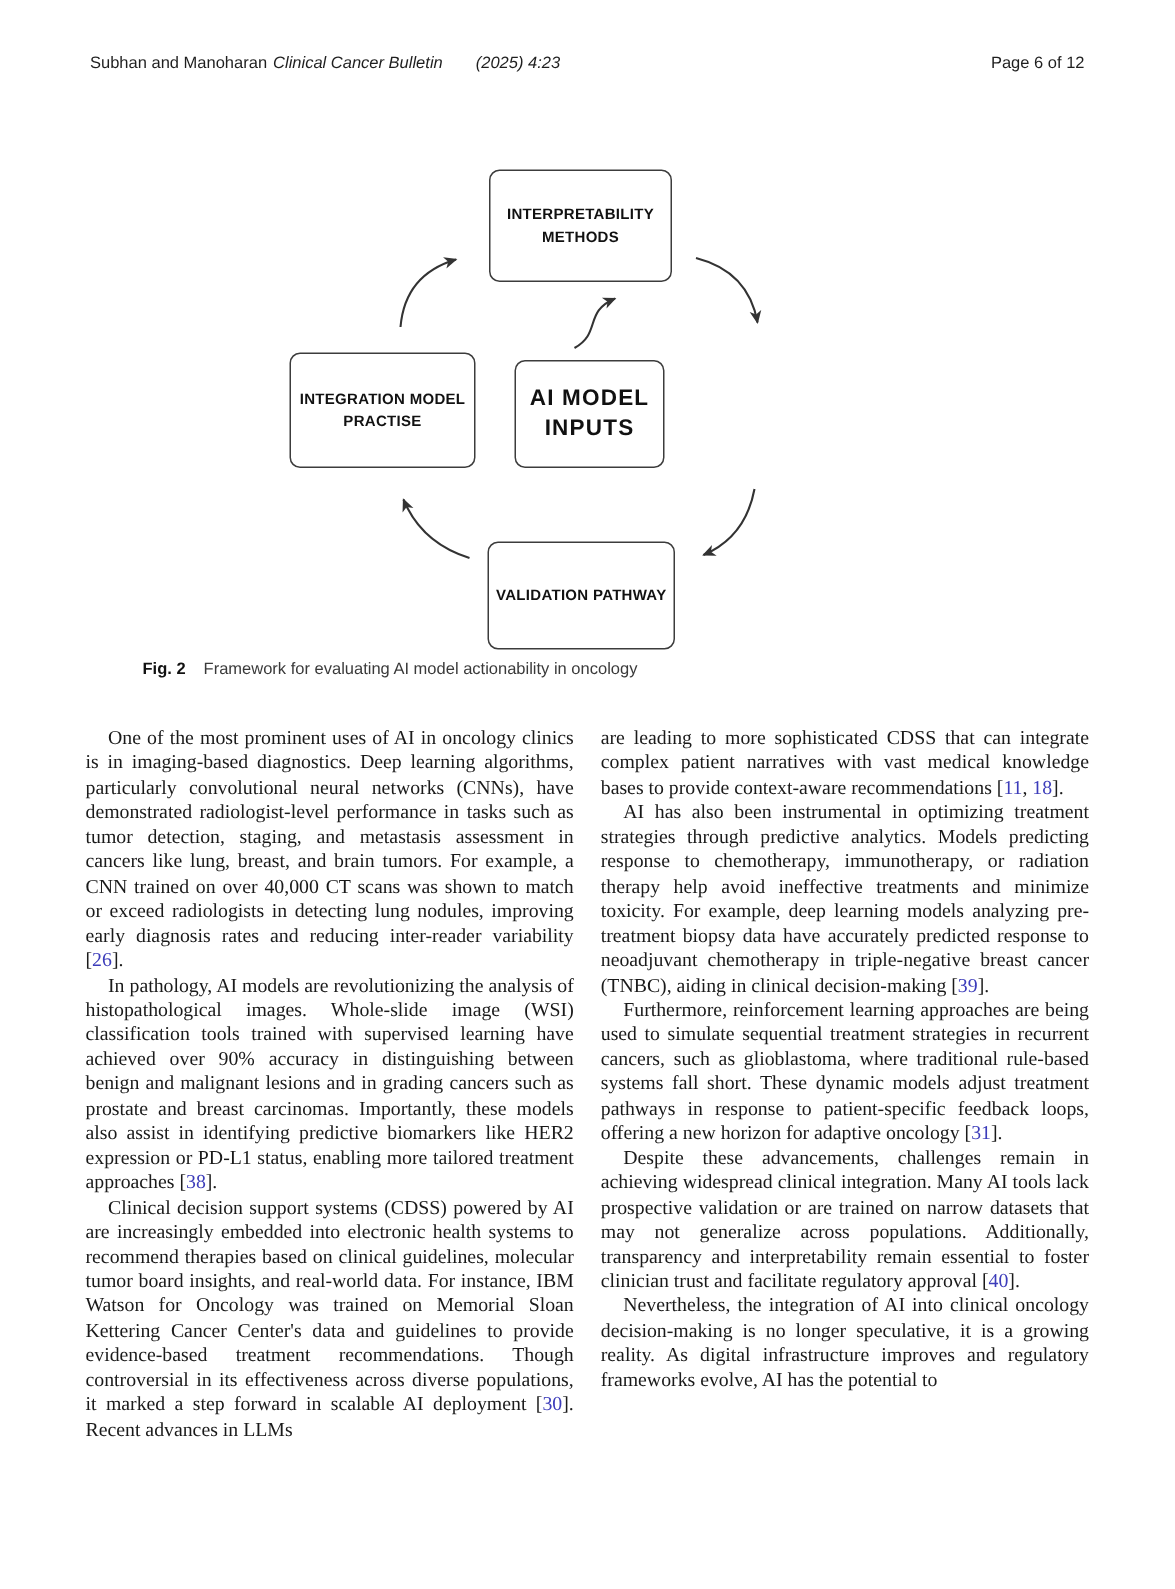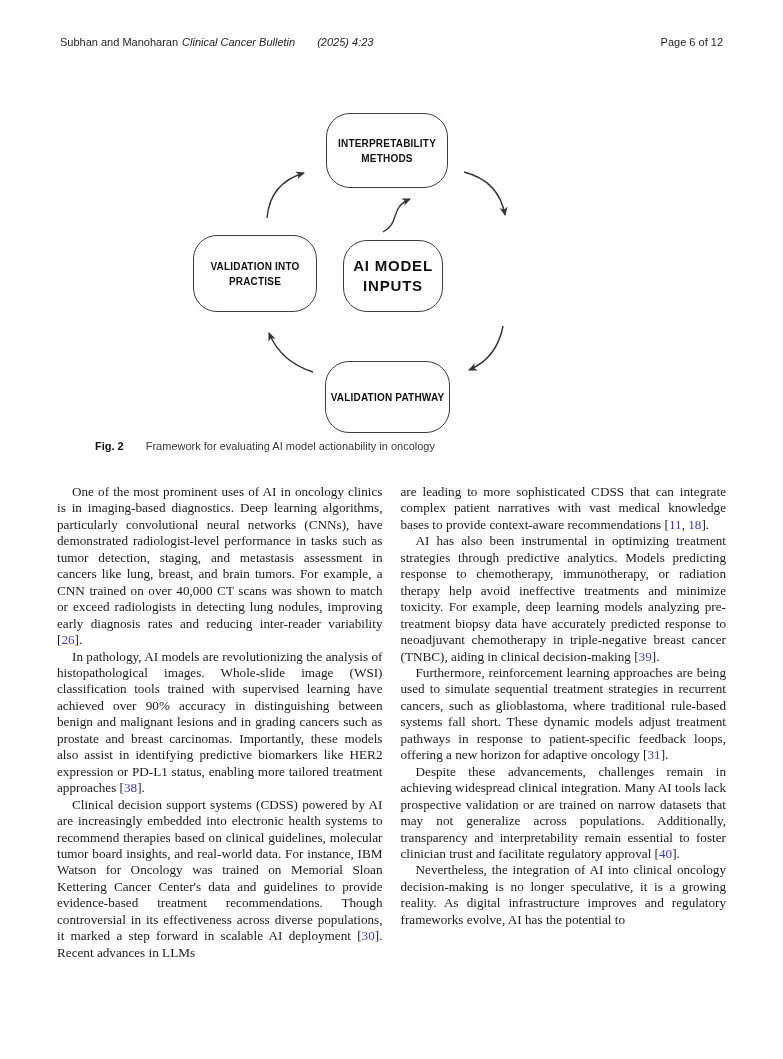--- a/index.html
+++ b/index.html
@@ -16,39 +16,39 @@
     font-family:"Liberation Sans", sans-serif; font-size:11px; color:#1f1f1f;text-align:center;
   }
   .hdr-left span { margin-right:4px; }
   .journal, .issue { font-style:italic; }
   .issue { margin-left:18px; }
 
   
   .figure-area { position:absolute; top:95px; left:0; width:783px; height:345px; }
   .fig-node {
     position:absolute; box-sizing:border-box;
-    border:1.5px solid #3c3c3c; border-radius:24px; background:#fff;
+    border:1.5px solid #3c3c3c; border-radius:7px; background:#fff;
     display:flex; align-items:center; justify-content:center; text-align:center;
     font-family:"Liberation Sans", sans-serif; font-weight:bold;
     font-size:10px; letter-spacing:0.2px; line-height:1.5; color:#111;
     padding:3px;
   }
   .node-top    { left:326px; top:18px;  width:122px; height:75px; }
   .node-left   { left:193px; top:140px; width:124px; height:77px; }
   .node-center { left:343px; top:145px; width:100px; height:72px;
                  font-size:15px; letter-spacing:0.8px; line-height:1.35; }
   .node-right  { left:462px; top:140px; width:123px; height:77px; }
   .node-bottom { left:325px; top:266px; width:125px; height:72px; }
   .arrows-svg { position:absolute; left:0; top:0; }
 
   .fig-caption {
     position:absolute; top:440px; left:66px;
     font-family:"Liberation Sans", sans-serif; font-size:11px; color:#3a3a3a;
   }
-  .fig-caption b { color:#111; margin-right:22px;padding-left:29px; }
+  .fig-caption b { color:#111; margin-right:12px;padding-left:29px; }
 
   
   .columns {
     position:absolute; top:484px; left:57px; width:669px;
     display:flex; gap:18px;
   }
   .col { width:326px; }
   p.para {
     margin:0; text-align:justify; text-indent:15px;
     font-size:13.2px; line-height:16.45px; color:#1a1a1a;
@@ -75,21 +75,21 @@
     </defs>
     <g fill="none" stroke="#333" stroke-width="1.4">
       <path d="M 267 123 Q 270 88 304 78" marker-end="url(#ah)"></path>
       <path d="M 464 77 Q 499 86 505 120" marker-end="url(#ah)"></path>
       <path d="M 503 231 Q 497 263 469 275" marker-end="url(#ah)"></path>
       <path d="M 313 277 Q 281 267 269 238" marker-end="url(#ah)"></path>
       <path d="M 383 137 C 401 127 389 113 410 104" marker-end="url(#ah)"></path>
     </g>
   </svg>
   <div class="fig-node node-top">INTERPRETABILITY METHODS</div>
-  <div class="fig-node node-left">VALIDATION INTO PRACTISE</div>
+  <div class="fig-node node-left">INTEGRATION MODEL PRACTISE</div>
   <div class="fig-node node-center">AI MODEL INPUTS</div>
   <div class="fig-node node-bottom">VALIDATION PATHWAY</div>
 </div>
 
 <div class="fig-caption">
   <b>Fig. 2</b><span>Framework for evaluating AI model actionability in oncology</span>
 </div>
 
 <div class="columns">
   <div class="col">

